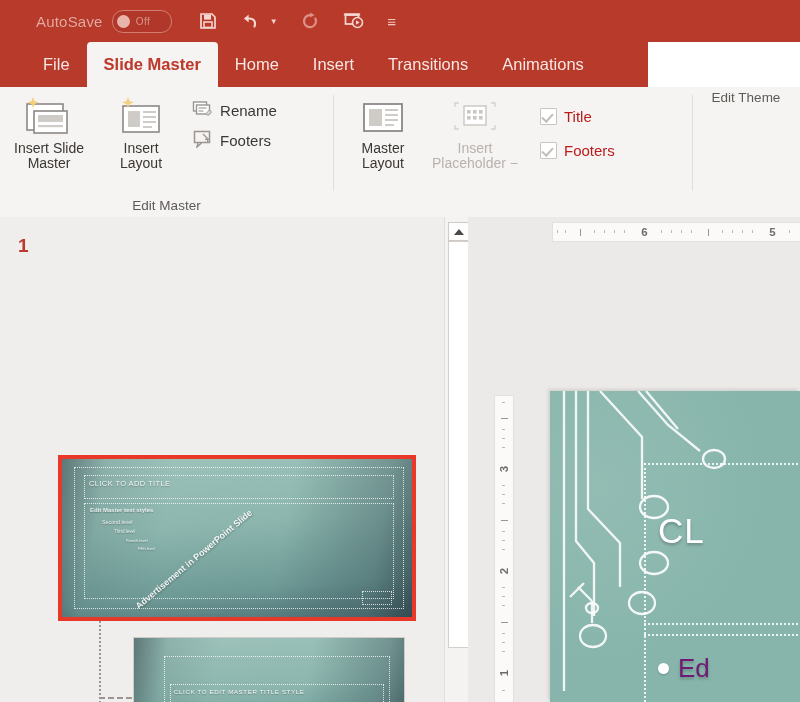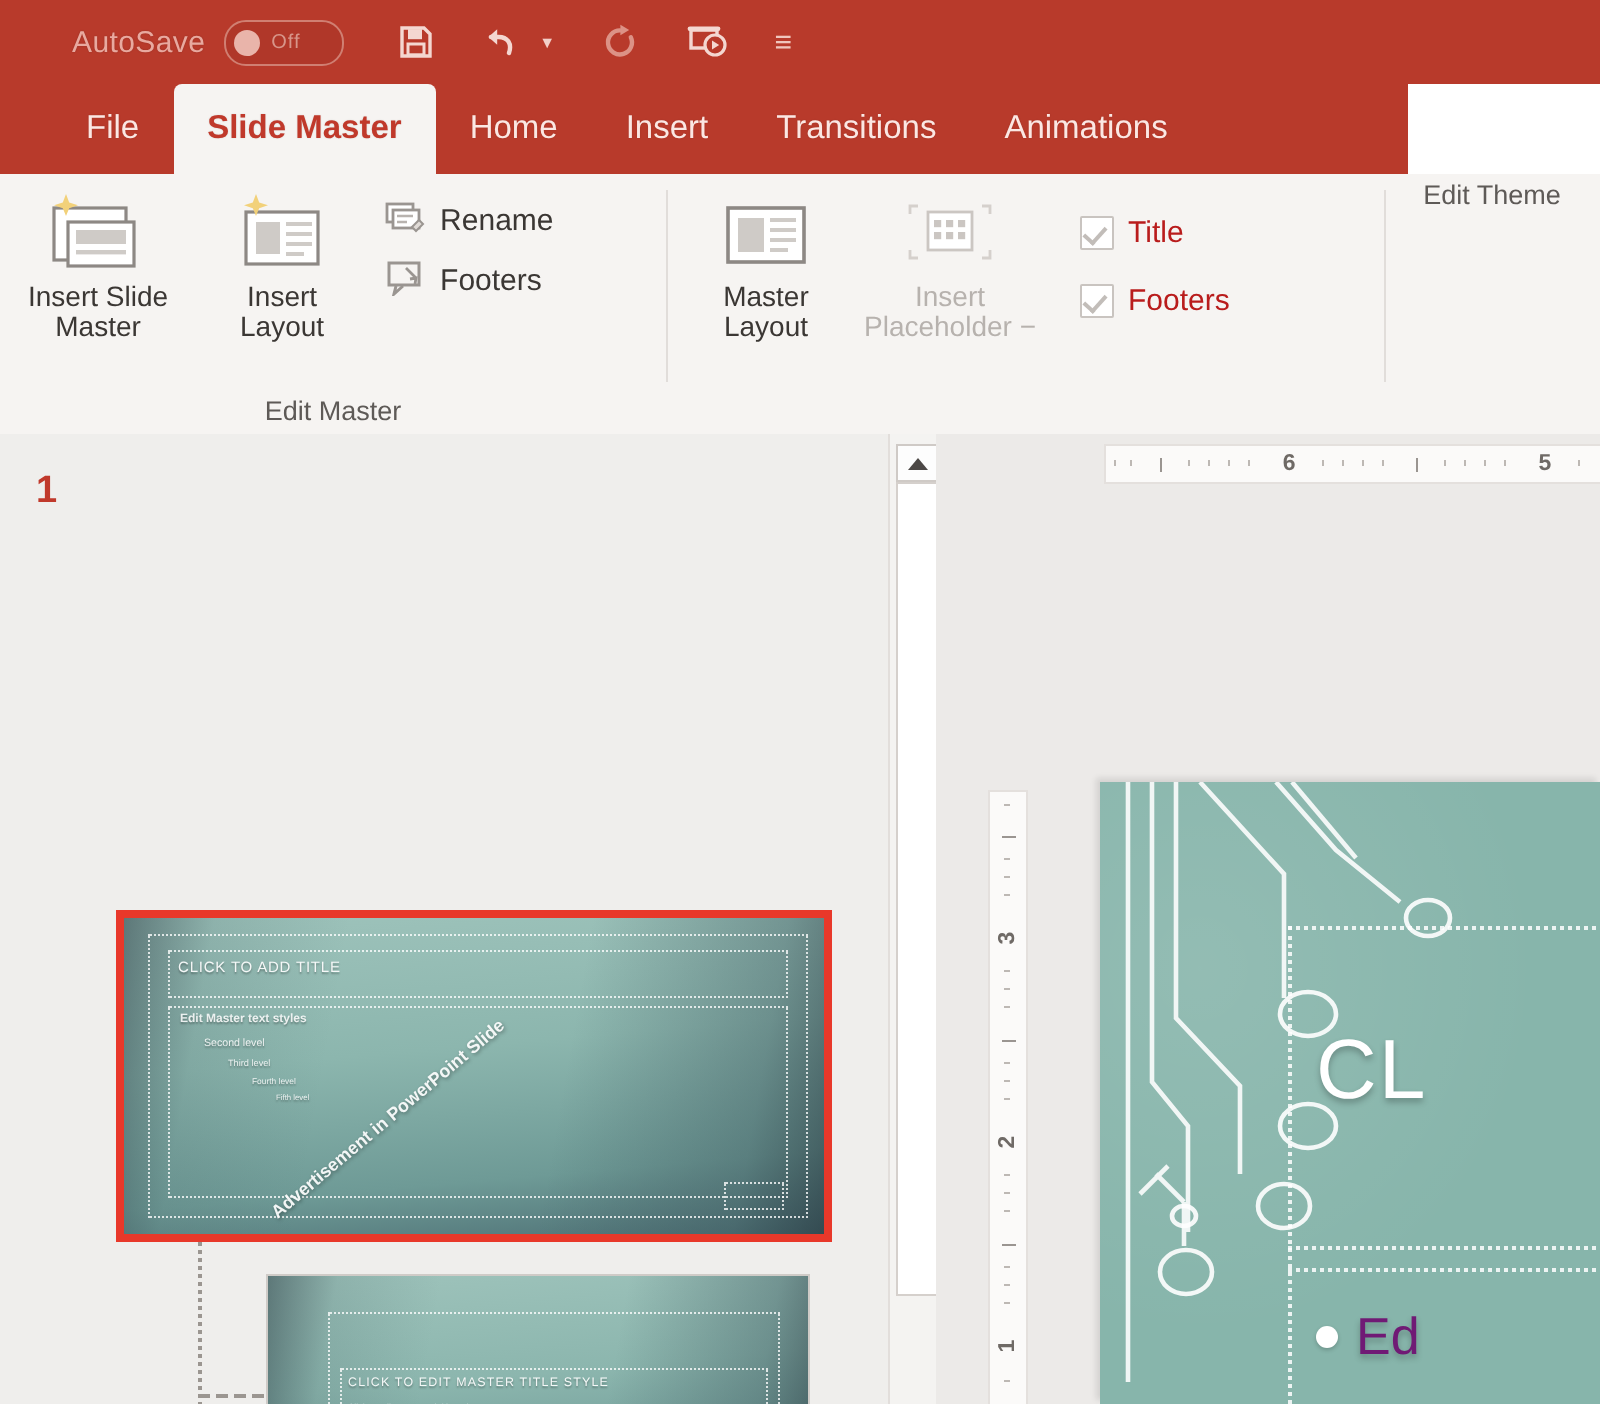--- a/index.html
+++ b/index.html
@@ -43,21 +43,21 @@
   .qat-caret{
     font-size:8px;color:#f3cfc8;margin-left:-14px;align-self:center;
   }
   .qat-more{
     color:#f0c6bd;font-size:15px;font-weight:bold;line-height:.6;
     letter-spacing:0;width:12px;text-align:center;
   }
 
   
   .tabstrip{
-    position:absolute;left:0;top:42px;width:704px;height:45px;
+    position:absolute;left:0;top:42px;width:648px;height:45px;
     background:#b83a2b;display:flex;align-items:flex-end;
   }
   .tab{
     height:45px;display:flex;align-items:center;justify-content:center;
     color:#fbe7e3;font-size:16.5px;padding:0 17px;white-space:nowrap;
     text-shadow:0 0 1px rgba(0,0,0,.12);
   }
   .tab.active{
     background:#f6f4f2;color:#c0392b;font-weight:bold;
     border-radius:4px 4px 0 0;
@@ -250,21 +250,21 @@
     background:#8bb8ae;
   }
   .canvas-bg{position:absolute;inset:0;background:#87b5ab;}
   .canvas-bg:after{
     content:"";position:absolute;inset:0;
     background:radial-gradient(ellipse at 20% 30%,rgba(255,255,255,.10) 0%,rgba(255,255,255,0) 60%);
   }
   .circuit{position:absolute;left:0;top:0;}
   .c-title{
     position:absolute;left:108px;top:120px;
-    color:#ffffff;font-size:42px;letter-spacing:1px;
+    color:#ffffff;font-size:35px;letter-spacing:1px;
     text-shadow:0 2px 3px rgba(0,0,0,.25);white-space:nowrap;
   }
   .c-bullet{
     position:absolute;left:108px;top:262px;display:flex;align-items:center;gap:9px;
     white-space:nowrap;
   }
   .c-bullet .dot{
     width:11px;height:11px;border-radius:50%;background:#ffffff;
     box-shadow:0 1px 2px rgba(0,0,0,.2);
   }

